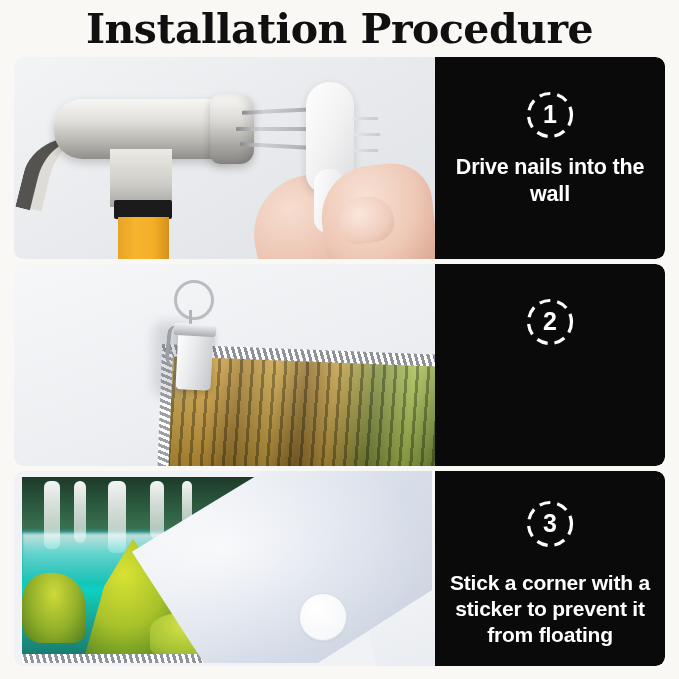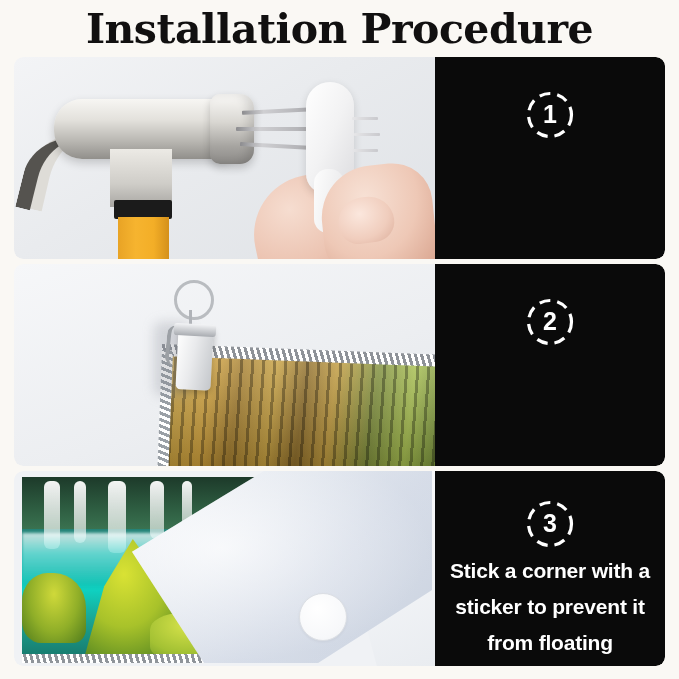--- a/index.html
+++ b/index.html
@@ -109,21 +109,21 @@
     margin-top: 14px;
     color: #ffffff;
     font-family: "Liberation Sans", sans-serif;
     font-weight: bold;
     font-size: 21.5px;
     line-height: 27px;
     text-align: center;
     width: 212px;
     letter-spacing: -0.2px;
   }
-  .row-3 .cap-text { margin-top: 4px; font-size: 21px; line-height: 36px; width: 220px; }
+  .row-3 .cap-text { margin-top: 21px; font-size: 21px; line-height: 26px; width: 220px; }
 
   
   .ph1 {
     background: linear-gradient(150deg,#f3f4f6 0%, #e9ebee 45%, #dfe2e6 100%);
   }
   .hammer-head {
     position: absolute;
     left: 40px; top: 42px;
     width: 182px; height: 60px;
     background: linear-gradient(180deg,#f7f6f3 0%, #e3e1dc 35%, #b9b7b2 70%, #918f8b 100%);
@@ -447,20 +447,21 @@
         <div class="finger2"></div>
         <div class="nail-plate"></div>
       </div>
       <div class="caption">
         <div class="badge">
           <svg viewBox="0 0 50 50" width="50" height="50" aria-hidden="true">
             <circle cx="25" cy="25" r="21.5" fill="none" stroke="#ffffff" stroke-width="3.2" stroke-dasharray="11 7" stroke-linecap="butt"></circle>
           </svg>
           <span class="badge-num">1</span>
         </div>
+        <div class="cap-text">Drive nails into the wall</div>
       </div>
     </div>
 
     <div class="row row-2">
       <div class="photo ph2">
         <div class="tap2"></div>
         <div class="tap2-edge"></div>
         <div class="tap2-left"></div>
         <div class="clip-shadow"></div>
         <div class="clip-ring"></div>

